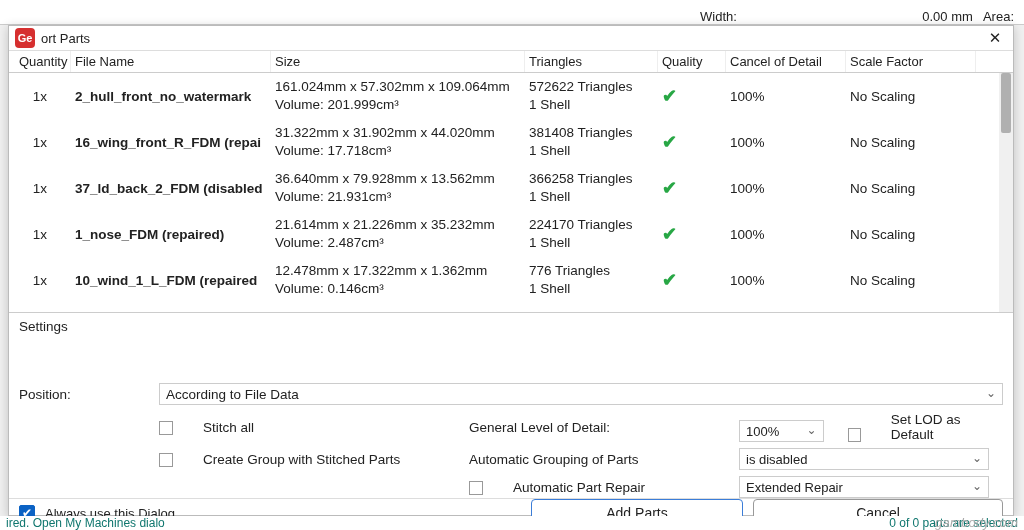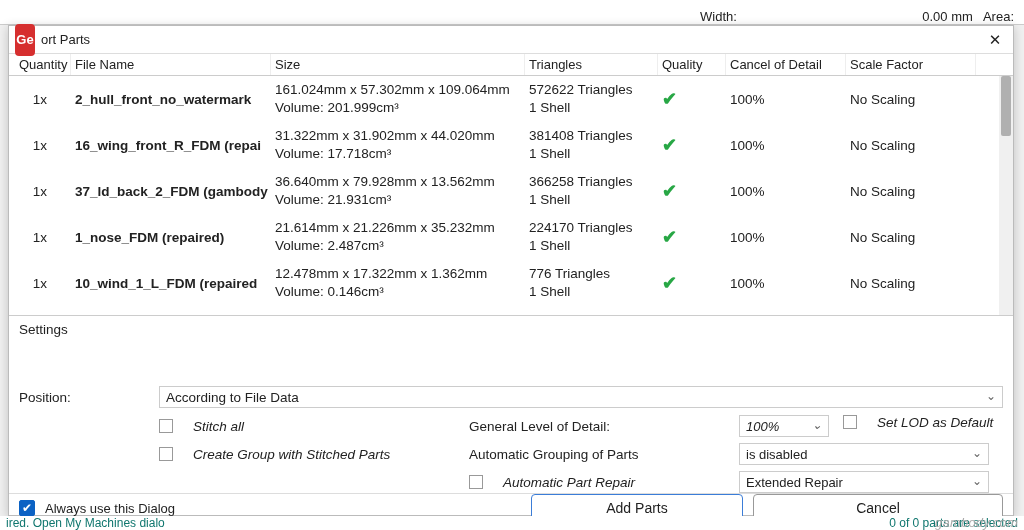--- a/index.html
+++ b/index.html
@@ -35,26 +35,26 @@
     flex-direction: column;
   }
   .titlebar {
     height: 28px;
     display: flex;
     align-items: center;
     padding: 0 6px;
     border-bottom: 1px solid #ddd;
   }
   .ge-logo {
-    width: 20px; height: 32px;
+    width: 20px; height: 20px;
     background: #d62f2f;
     border-radius: 4px;
     color: #fff;
     font-weight: bold;
-    font-size: 13px;
+    font-size: 11px;
     display: flex; align-items: center; justify-content: center;
     margin-right: 6px;
   }
   .titlebar-text { font-size: 13px; color: #222; }
   .titlebar-close {
     margin-left: auto;
     width: 24px; height: 24px;
     display: flex; align-items:center; justify-content:center;
     cursor: pointer;
     font-size: 15px;
@@ -145,21 +145,21 @@
   .select {
     height: 22px; border:1px solid #ccc; background:#fff;
     display:flex; align-items:center; padding:0 6px;
     position:relative; font-size:13px;
   }
   .select::after {
     content:"⌄"; position:absolute; right:6px; top:2px; color:#666; font-size:12px;
   }
   .select.sm { width: 90px; display:inline-flex; }
   .select.md { width: 250px; }
-  .inline { display:flex; align-items:flex-start; gap:14px;font-style:italic; }
+  .inline { display:flex; align-items:flex-end; gap:24px; }
 
   .button-bar {
     height: 38px;
     border-top: 1px solid #ddd;
     display:flex;
     align-items:center;
     padding: 0 10px;
     gap: 10px;
   }
   .always-check {
@@ -244,21 +244,21 @@
           <div class="col-qty">1x</div>
           <div class="col-file">16_wing_front_R_FDM (repai</div>
           <div class="col-size">31.322mm x 31.902mm x 44.020mm<br>Volume: 17.718cm³</div>
           <div class="col-tri">381408 Triangles<br>1 Shell</div>
           <div class="col-qual">✔</div>
           <div class="col-lod">100%</div>
           <div class="col-scale">No Scaling</div>
         </div>
         <div class="row">
           <div class="col-qty">1x</div>
-          <div class="col-file">37_ld_back_2_FDM (gambody</div>
+          <div class="col-file">37_ld_back_2_FDM (disabled</div>
           <div class="col-size">36.640mm x 79.928mm x 13.562mm<br>Volume: 21.931cm³</div>
           <div class="col-tri">366258 Triangles<br>1 Shell</div>
           <div class="col-qual">✔</div>
           <div class="col-lod">100%</div>
           <div class="col-scale">No Scaling</div>
         </div>
         <div class="row">
           <div class="col-qty">1x</div>
           <div class="col-file">1_nose_FDM (repaired)</div>
           <div class="col-size">21.614mm x 21.226mm x 35.232mm<br>Volume: 2.487cm³</div>

